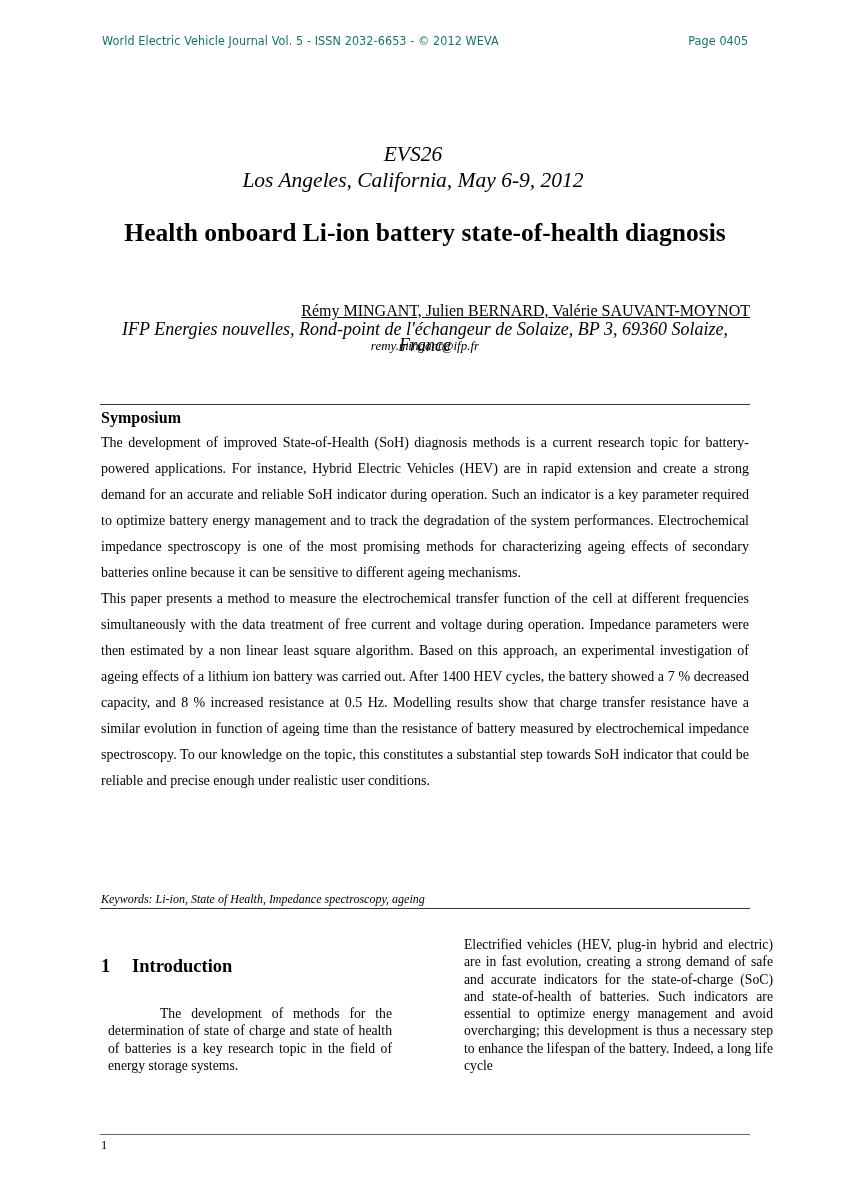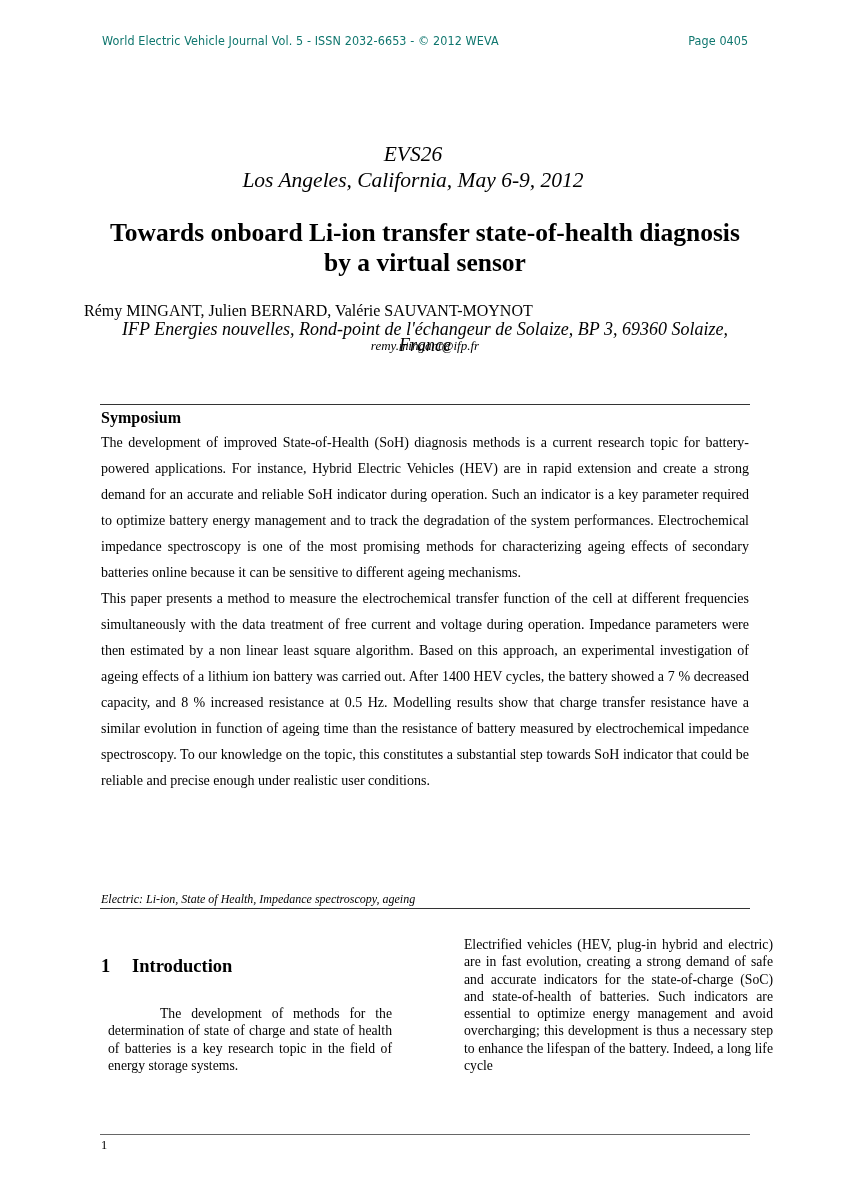--- a/index.html
+++ b/index.html
@@ -15,21 +15,21 @@
   .journal-header span { transform: scaleX(0.92); transform-origin: left center; display: inline-block; }
   .journal-header .page-no { transform-origin: right center; }
 
   .conf { position: absolute; left: 88px; width: 650px; text-align: center; font-style: italic; font-size: 21.5px; line-height: 26px; }
   .conf-name { top: 141px; }
   .conf-place { top: 167px; }
 
   .title { position: absolute; left: 100px; top: 218px; width: 650px; text-align: center;
     font-weight: bold; font-size: 25.5px; line-height: 30px; }
 
-  .authors { position: absolute; left: 84px; top: 301px; width: 650px; text-align: left; font-size: 16px; line-height: 19px; }
+  .authors { position: absolute; left: 100px; top: 301px; width: 650px; text-align: right; font-size: 16px; line-height: 19px; text-decoration: underline; }
   .affil { position: absolute; left: 100px; top: 321px; width: 650px; text-align: center; font-size: 18px; font-style: italic; line-height: 16px; }
   .email { position: absolute; left: 100px; top: 338px; width: 650px; text-align: center; font-size: 13px; font-style: italic; line-height: 16px; }
 
   .rule { position: absolute; left: 100px; width: 650px; height: 0; border-top: 1.6px solid #333; }
   .rule-top { top: 404px; }
   .rule-kw { top: 908px; }
   .rule-foot { top: 1134px; border-top: 1px solid #666; }
 
   .abs-heading { position: absolute; left: 101px; top: 408px; font-weight: bold; font-size: 16px; line-height: 20px; }
   .abstract { position: absolute; left: 101px; top: 430px; width: 648px; font-size: 14px; line-height: 26px; text-align: justify; }
@@ -52,36 +52,35 @@
 
 <div class="journal-header sans">
   <span>World Electric Vehicle Journal Vol. 5 - ISSN 2032-6653 - © 2012 WEVA</span>
   <span class="page-no">Page  0405</span>
 </div>
 
 <div class="conf conf-name serif">EVS26</div>
 <div class="conf conf-place serif">Los Angeles, California, May 6-9, 2012</div>
 
 <div class="title serif">
-  <div>Towards onboard Li-ion transfer state-of-health diagnosis</div>
-  <div>by a virtual sensor</div>
+  <div>Health onboard Li-ion battery state-of-health diagnosis</div>
 </div>
 
 <div class="authors serif">Rémy MINGANT, Julien BERNARD, Valérie SAUVANT-MOYNOT</div>
 <div class="affil serif">IFP Energies nouvelles, Rond-point de l'échangeur de Solaize, BP 3, 69360 Solaize, France</div>
 <div class="email serif">remy.mingant@ifp.fr</div>
 
 <div class="rule rule-top"></div>
 <div class="abs-heading serif">Symposium</div>
 <div class="abstract serif">
   <p>The development of improved State-of-Health (SoH) diagnosis methods is a current research topic for battery-powered applications. For instance, Hybrid Electric Vehicles (HEV) are in rapid extension and create a strong demand for an accurate and reliable SoH indicator during operation. Such an indicator is a key parameter required to optimize battery energy management and to track the degradation of the system performances. Electrochemical impedance spectroscopy is one of the most promising methods for characterizing ageing effects of secondary batteries online because it can be sensitive to different ageing mechanisms.</p>
   <p>This paper presents a method to measure the electrochemical transfer function of the cell at different frequencies simultaneously with the data treatment of free current and voltage during operation. Impedance parameters were then estimated by a non linear least square algorithm. Based on this approach, an experimental investigation of ageing effects of a lithium ion battery was carried out. After 1400 HEV cycles, the battery showed a 7 % decreased capacity, and 8 % increased resistance at 0.5 Hz. Modelling results show that charge transfer resistance have a similar evolution in function of ageing time than the resistance of battery measured by electrochemical impedance spectroscopy. To our knowledge on the topic, this constitutes a substantial step towards SoH indicator that could be reliable and precise enough under realistic user conditions.</p>
 </div>
 
-<div class="keywords serif">Electric: Li-ion, State of Health, Impedance spectroscopy, ageing</div>
+<div class="keywords serif">Keywords: Li-ion, State of Health, Impedance spectroscopy, ageing</div>
 <div class="rule rule-kw"></div>
 
 <div class="sec-heading serif">
   <span class="num">1</span><span>Introduction</span>
 </div>
 
 <div class="col-left serif">
   <p>The development of methods for the determination of state of charge and state of health of batteries is a key research topic in the field of energy storage systems.</p>
 </div>
 <div class="col-right serif">

